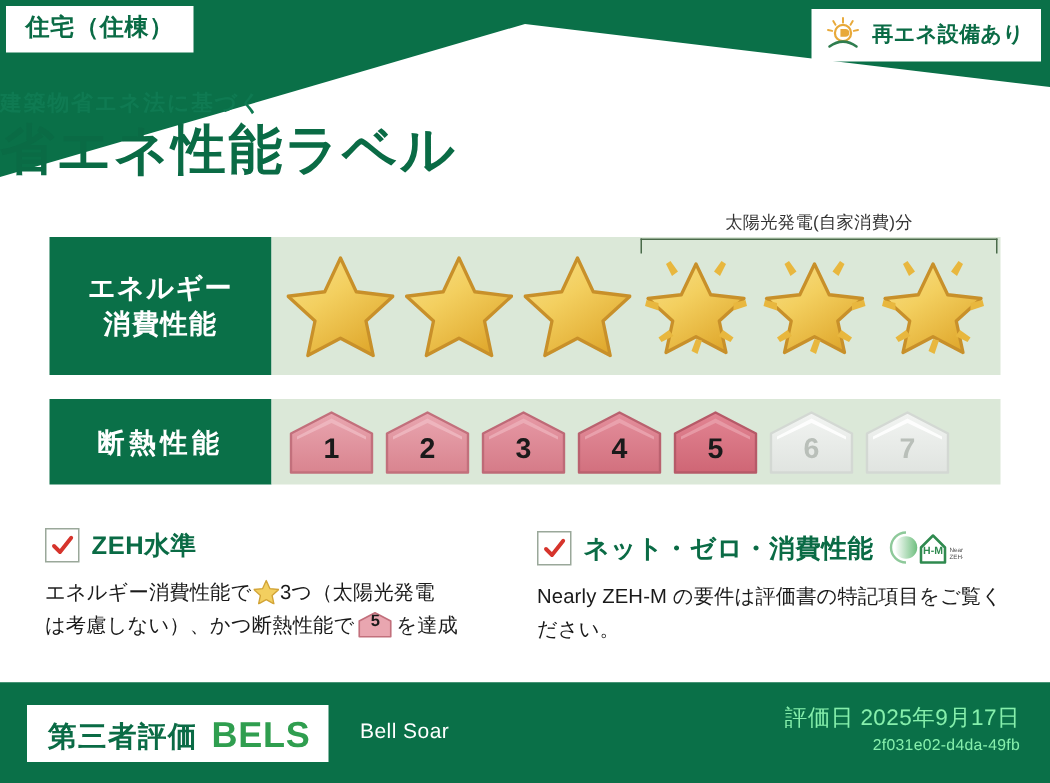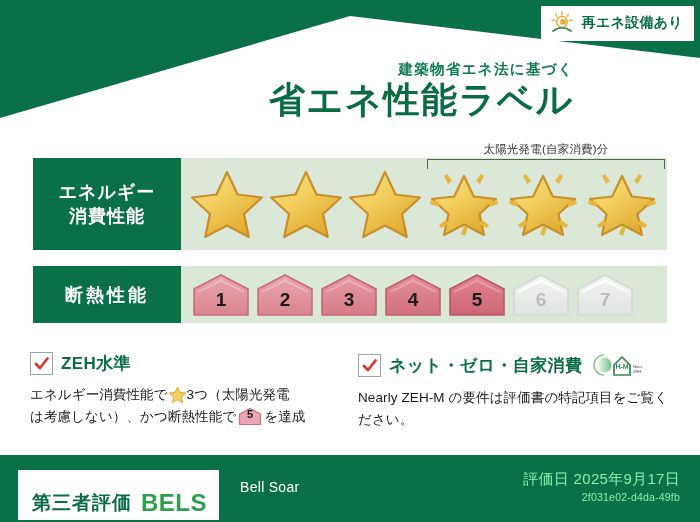--- a/index.html
+++ b/index.html
@@ -40,21 +40,21 @@
     z-index:6;
     text-align:right;
   }
   .badge-saiene .btxt{
     font-size:14px;font-weight:bold;color:#0a6b45;letter-spacing:0.3px;
   }
   .sun-ico{width:26px;height:24px;display:block;}
 
   
   .title-wrap{
-    position:absolute;left:0;top:62px;width:574px;text-align:right;z-index:5;
+    position:absolute;left:0;top:62px;width:574px;text-align:left;z-index:5;
   }
   .title-sub{
     font-size:14.5px;font-weight:bold;color:#0f7a52;letter-spacing:1.3px;
     margin:0 0 5px 0;line-height:1;
   }
   .title-main{
     font-size:36px;font-weight:bold;color:#0a6b45;letter-spacing:1.6px;
     margin:0;line-height:1;
   }
 
@@ -139,21 +139,21 @@
     font-style:normal;font-size:11px;font-weight:bold;color:#1a1a1a;
     padding-bottom:2px;box-sizing:border-box;z-index:2;
   }
   .zehm-logo{width:52px;height:26px;display:block;flex:0 0 52px;}
 
   
   .footer{position:absolute;left:0;bottom:0;width:700px;height:62px;z-index:7;}
   .foot-white{
     position:absolute;left:18px;top:10px;height:34px;
     background:#ffffff;display:flex;align-items:center;
-    padding:16px 12px 0 14px;
+    padding:4px 12px 0 14px;
   }
   .foot-3rd{font-size:19px;font-weight:bold;color:#0a6b45;letter-spacing:1px;}
   .foot-bels{font-size:24px;font-weight:bold;color:#2f9e4f;letter-spacing:0.5px;margin-left:9px;text-align:center;}
   .foot-bellsoar{
     position:absolute;left:240px;top:19px;
     font-size:14px;color:#ffffff;letter-spacing:0.3px;
   }
   .foot-right{
     position:absolute;right:20px;top:10px;text-align:right;color:#86efac;
   }
@@ -161,20 +161,21 @@
   .foot-id{font-size:10.5px;line-height:1.4;letter-spacing:0.2px;margin-top:2px;}
 </style>
 </head>
 <body>
 
 <div id="label-root">
 
   <div class="green-bg"></div>
   <div class="house-white"></div>
 
+  <div class="tag-jutaku">住宅（住棟）</div>
 
   <div class="badge-saiene">
     <svg class="sun-ico" viewBox="0 0 26 24">
       <g stroke="#e8a93a" stroke-width="1.3" stroke-linecap="round">
         <line x1="13" y1="1" x2="13" y2="4"></line>
         <line x1="6.5" y1="3" x2="8" y2="5.5"></line>
         <line x1="19.5" y1="3" x2="18" y2="5.5"></line>
         <line x1="3" y1="9" x2="5.8" y2="9.6"></line>
         <line x1="23" y1="9" x2="20.2" y2="9.6"></line>
       </g>
@@ -400,21 +401,21 @@
     </div>
   </div>
 
   <div class="zeh zeh-right">
     <div class="zeh-head">
       <span class="chk">
         <svg viewBox="0 0 15 15">
           <path d="M2 8 L6 12 L13.5 2.5" fill="none" stroke="#d6342c" stroke-width="2.6" stroke-linecap="round" stroke-linejoin="round"></path>
         </svg>
       </span>
-      <span class="zeh-title">ネット・ゼロ・自家消費</span>
+      <span class="zeh-title">ネット・ゼロ・消費性能</span>
       <svg class="zehm-logo" viewBox="0 0 52 26">
         <defs>
             <linearGradient id="cg" x1="0" y1="0" x2="1" y2="0">
           <stop offset="0%" stop-color="#ffffff"></stop>
               <stop offset="100%" stop-color="#6fbf7f"></stop>
         </linearGradient>
           </defs>
         <path d="M14 3 A10 10 0 1 0 14 23" fill="none" stroke="#8ec99a" stroke-width="1.6"></path>
         <circle cx="14" cy="13" r="7.5" fill="url(#cg)"></circle>
         <path d="M24 13 L32 5 L40 13 L40 23 L24 23 Z" fill="#ffffff" stroke="#2f8a4f" stroke-width="1.7" stroke-linejoin="round"></path>

